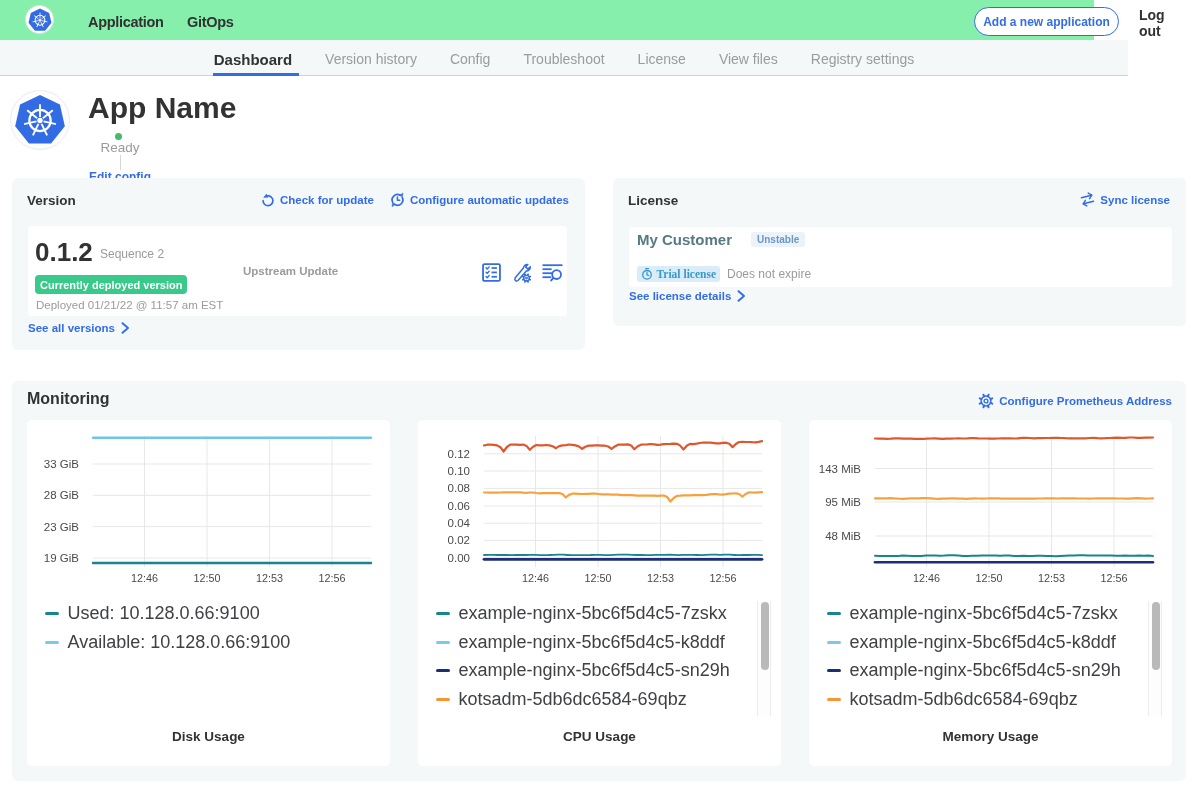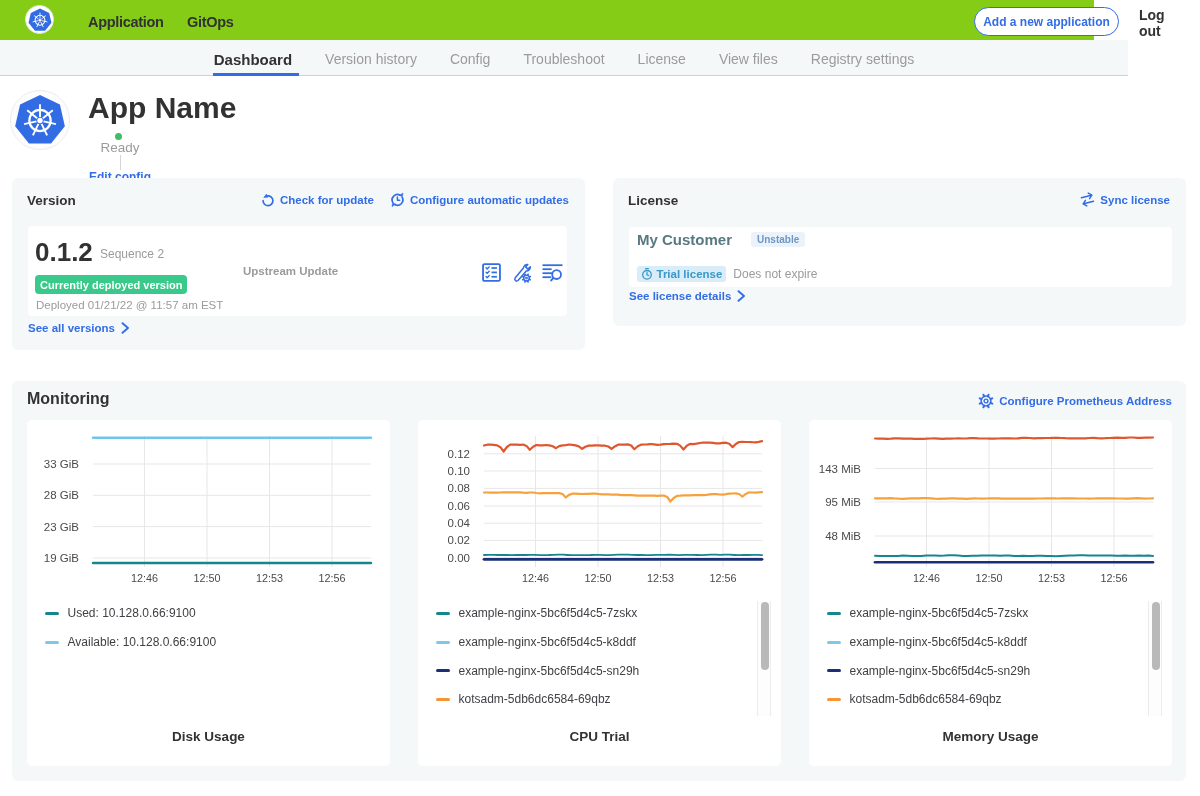--- a/index.html
+++ b/index.html
@@ -1,42 +1,42 @@
 <!DOCTYPE html>
 <html><head><meta charset="utf-8"><style>
 * { margin:0; padding:0; box-sizing:border-box; }
 html,body { width:1200px; height:796px; background:#fff; font-family:"Liberation Sans", sans-serif; overflow:hidden; }
 .abs { position:absolute; }
 .blue { color:#326de6; }
 .link { color:#326de6; font-weight:bold; font-size:11.5px; display:inline-flex; align-items:center; gap:5px; }
-.topnav { position:absolute; left:0; top:0; width:1094px; height:46px; background:#84cc16; border-bottom:1px solid #c9c9c9; }
+.topnav { position:absolute; left:0; top:0; width:1094px; height:46px; background:#86efac; border-bottom:1px solid #c9c9c9; }
 .logo-circ { position:absolute; left:25px; top:5px; width:29px; height:29px; border-radius:50%; background:#fff; border:1px solid #e3e3e3; display:flex; align-items:center; justify-content:center; }
 .navitem { position:absolute; top:0; height:43px; display:flex; align-items:center; font-size:14.5px; font-weight:bold; color:#323232; letter-spacing:-0.3px; }
 .nav-underline { position:absolute; left:74px; top:43px; width:99px; height:3px; background:#326de6; }
 .addapp { position:absolute; left:974px; top:7px; width:145px; height:29px; border:1px solid #326de6; border-radius:15px; color:#326de6; font-size:12px; font-weight:bold; display:flex; align-items:center; justify-content:center; background:#fff; }
 .logout { position:absolute; left:1139px; top:0; height:45px; display:flex; align-items:center; font-size:14px; color:#323232; font-weight:bold; }
 .subnav { position:absolute; left:0; top:40px; width:1128px; height:36px; background:#f5f8f9; border-bottom:1px solid #d0d3d4; display:flex; align-items:center; justify-content:center; gap:33px; }
 .subitem { font-size:14px; color:#9b9b9b; position:relative; height:36px; display:flex; align-items:center; padding-top:3px; }
 .subitem.active { color:#323232; font-weight:bold; font-size:15px; }
 .subitem.active::after { content:""; position:absolute; left:-1px; right:-7px; bottom:0; height:3px; background:#326de6; }
 .appcirc { position:absolute; left:10px; top:90px; width:60px; height:60px; border-radius:50%; background:#fdfdfd; border:1px solid #ececec; display:flex; align-items:center; justify-content:center; }
 .appname { position:absolute; left:88px; top:91px; font-size:30px; font-weight:bold; color:#323232; }
 .statusrow { position:absolute; left:89px; top:133px; display:flex; align-items:center; font-size:13.5px; color:#9b9b9b;flex-direction:column; }
 .dot { width:7px; height:7px; border-radius:50%; background:#44bb66; margin-right:4px; }
 .vdiv { width:1px; height:15px; background:#d5d5d5; margin:0 10px; }
 .card { position:absolute; background:#f5f8f9; border-radius:6px; }
 .cardtitle { position:absolute; font-size:13.5px; font-weight:bold; color:#323232; }
 .innercard { position:absolute; background:#fff; border-radius:4px;margin-top:8px; }
 .pill-green { display:inline-block; background:#38c98b; color:#fff; font-size:11px; font-weight:bold; border-radius:4px; padding:3.5px 5px; }
 .pill-chan { display:inline-block; background:#ecf2fa; color:#6c98c4; font-size:10px; font-weight:bold; border-radius:3px; padding:2px 6px; }
-.pill-trial { display:inline-flex; align-items:center; gap:4px; background:#d9ecf7; color:#3899c9; font-size:11.5px; font-weight:bold; border-radius:3px; padding:2px 4px 2px 3.5px; }
+.pill-trial { display:inline-flex; align-items:center; gap:4px; background:#d9ecf7; color:#3899c9; font-size:11.5px; font-weight:bold; border-radius:3px; padding:2px 4px 2px 3.5px;font-family:Liberation Serif, serif; }
 .chartcard { position:absolute; background:#fff; border-radius:5px; width:363px; height:346px; top:39px; }
 .lrow { display:flex; align-items:center; height:28.7px; }
 .dash { width:13.5px; height:3px; border-radius:2px; margin-right:9px; flex:none; }
-.ltext { font-size:12px; color:#3f4144; }
+.ltext { font-size:18px; color:#3f4144; }
 .ctitle { position:absolute; left:0; width:100%; text-align:center; top:309px; font-size:13.5px; font-weight:bold; color:#323232; }
 .sbar { position:absolute; right:10px; top:181px; width:14px; height:115px; background:#fdfdfd; border-left:1px solid #ececec; border-right:1px solid #ececec; }
 .sthumb { position:absolute; left:2.5px; top:1px; width:8px; height:68px; background:#b9b9b9; border-radius:4px; }
 </style></head>
 <body>
 <div class="topnav">
   <div class="logo-circ">
       <svg width="24" height="24" viewBox="0 0 100 100">
         <polygon points="50.0,2.0 88.3,20.4 97.8,61.9 71.3,95.1 28.7,95.1 2.2,61.9 11.7,20.4" fill="#326ce5"></polygon>
         <circle cx="50" cy="51" r="20.5" fill="none" stroke="#fff" stroke-width="4.4"></circle>
@@ -261,21 +261,21 @@
           <span class="ltext">example-nginx-5bc6f5d4c5-sn29h</span>
         </div>
         <div class="lrow">
           <span class="dash" style="background:#f99435"></span>
           <span class="ltext">kotsadm-5db6dc6584-69qbz</span>
         </div>
       </div>
     <div class="sbar">
         <div class="sthumb"></div>
       </div>
-    <div class="ctitle">CPU Trial</div>
+    <div class="ctitle">CPU Usage</div>
   </div>
   <div class="chartcard" style="left:797px;">
     <svg width="363" height="170" viewBox="0 0 363 170" font-family="Liberation Sans, sans-serif">
         <line x1="117.5" y1="16" x2="117.5" y2="147" stroke="#e7e7e7" stroke-width="1"></line>
         <line x1="180.0" y1="16" x2="180.0" y2="147" stroke="#e7e7e7" stroke-width="1"></line>
         <line x1="242.5" y1="16" x2="242.5" y2="147" stroke="#e7e7e7" stroke-width="1"></line>
         <line x1="305.0" y1="16" x2="305.0" y2="147" stroke="#e7e7e7" stroke-width="1"></line>
         <line x1="66.0" y1="48.5" x2="344.0" y2="48.5" stroke="#e7e7e7" stroke-width="1"></line>
         <text x="52" y="52.5" font-size="11.5" fill="#4a4a4a" text-anchor="end">143 MiB</text>
         <line x1="66.0" y1="82.0" x2="344.0" y2="82.0" stroke="#e7e7e7" stroke-width="1"></line>

